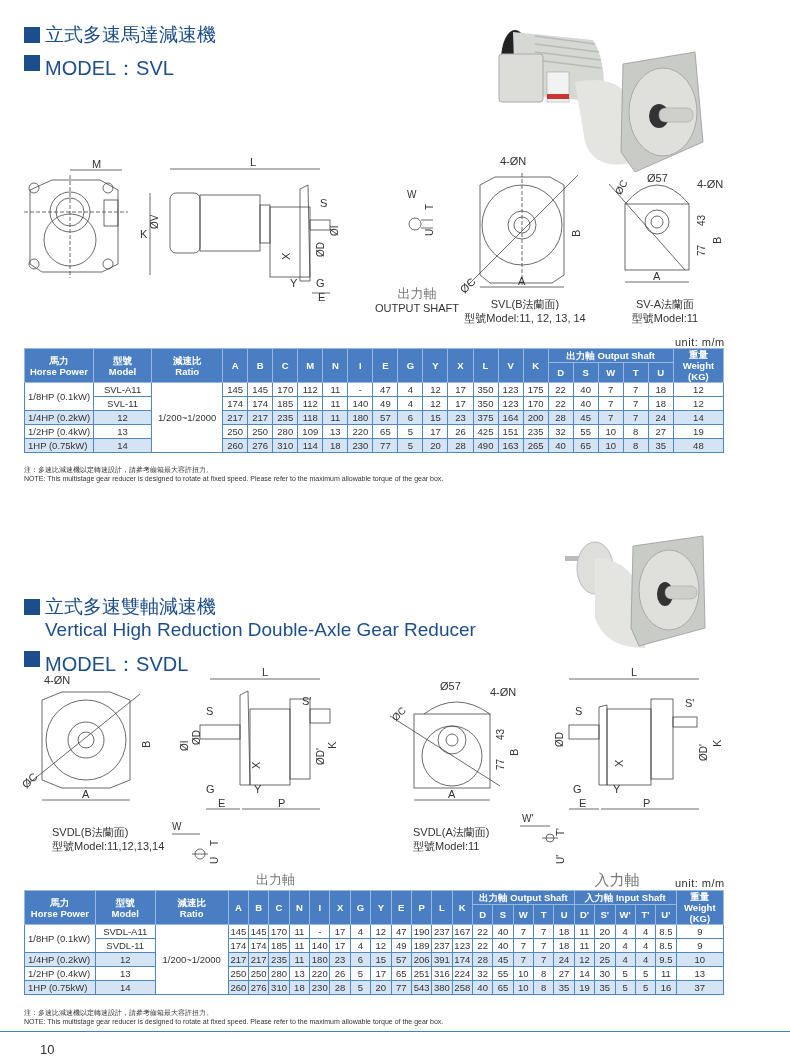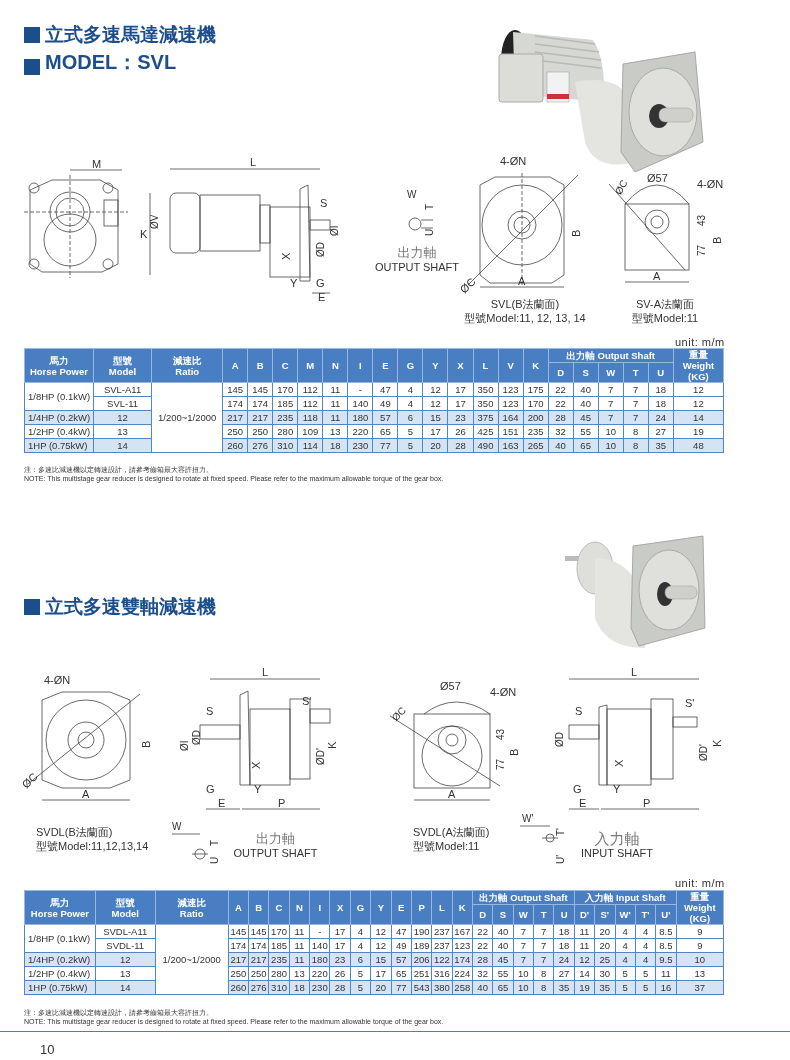--- a/index.html
+++ b/index.html
@@ -1,29 +1,29 @@
 <!DOCTYPE html>
 <html><head>
 <meta charset="utf-8">
 <style>
   * { box-sizing: border-box; margin: 0; padding: 0; }
   html, body { width: 790px; height: 1060px; background: #ffffff; overflow: hidden; }
   body { position: relative; font-family: "Liberation Sans", "DejaVu Sans", sans-serif; color: #222; }
 
-  .section-title { position: absolute; left: 24px; color: #1d4e8c; font-weight: bold; }
+  .section-title { position: absolute; left: 24px; color: #1d4e8c; font-weight: normal; }
   .title-zh { font-size: 19px; line-height: 22px; display: flex; align-items: center; }
   .title-en { font-size: 19px; line-height: 24px; margin-left: 21px; }
-  .model { font-size: 20px; line-height: 26px; margin-top: 3px; display: flex; align-items: flex-end; }
+  .model { font-size: 20px; line-height: 26px; margin-top: 9px; display: flex; align-items: flex-start; }
   .sq { display: inline-block; width: 16px; height: 16px; background: #1d4e8c; margin-right: 5px; }
 
   .photo { position: absolute; }
   .drawing { position: absolute; }
   .drawing svg { display: block; }
   .dlabel { position: absolute; font-size: 11px; color: #333; line-height: 14px; text-align: center; }
-  .dlabel .zh { color: #777; }
+  .dlabel .zh { color: #777; margin-top: 41px; }
 
   .unit { position: absolute; font-size: 11px; color: #333; letter-spacing: 0.5px; text-align: right; }
 
   table.spec { position: absolute; left: 24px; border-collapse: collapse; font-size: 9.5px; table-layout: fixed; }
   table.spec th { background: #4a7ec2; color: #fff; font-weight: bold; border: 1px solid #9ab8df; text-align: center; padding: 0; line-height: 11px; }
   table.spec td { border: 1px solid #4f86c6; text-align: center; height: 14px; padding: 0; color: #333; white-space: nowrap; }
   table.spec tr.alt td.v { background: #d5e4f4; }
   table.spec td.hp { text-align: left; padding-left: 3px; }
 
   .notes { position: absolute; left: 24px; font-size: 7px; line-height: 9px; color: #333; }
@@ -326,20 +326,25 @@
 <div class="notes" style="top:465px;">
   <div>注：多速比減速機以定轉速設計，請參考齒箱最大容許扭力。</div>
   <div>NOTE: This multistage gear reducer is designed to rotate at fixed speed.  Please refer to the maximum allowable torque of the gear box.</div>
 </div>
 
 <div class="section-title" style="top:596px;">
   <div class="title-zh">
       <span class="sq"></span>
       <span>立式多速雙軸減速機</span>
     </div>
+  <div class="title-en">Vertical High Reduction Double-Axle Gear Reducer</div>
+  <div class="model">
+      <span class="sq"></span>
+      <span>MODEL：SVDL</span>
+    </div>
 </div>
 
 <div class="photo" style="left:565px; top:528px; width:150px; height:130px;">
   <svg width="150" height="130" viewBox="0 0 150 130">
     <rect x="0" y="28" width="16" height="5" fill="#bbb"></rect>
     <ellipse cx="30" cy="40" rx="18" ry="26" fill="#dedfda" stroke="#bbb"></ellipse>
     <path d="M30 30 Q70 30 80 80 L80 120 Q40 120 30 90 Z" fill="#e4e5e0"></path>
     <path d="M68 18 L138 8 L140 100 L74 118 L66 100 Z" fill="#c9cbc6" stroke="#999" stroke-width="0.8"></path>
     <ellipse cx="104" cy="62" rx="30" ry="40" fill="#dfe0db" stroke="#aaa"></ellipse>
     <ellipse cx="100" cy="66" rx="8" ry="12" fill="#333"></ellipse>
@@ -354,21 +359,21 @@
     <circle cx="64" cy="68" r="40"></circle>
       <circle cx="64" cy="68" r="18"></circle>
       <circle cx="64" cy="68" r="8"></circle>
     <line x1="6" y1="112" x2="118" y2="22"></line>
     <line x1="20" y1="128" x2="108" y2="128"></line>
       <text x="60" y="126" font-size="11" fill="#333" stroke="none">A</text>
     <text x="124" y="72" font-size="11" fill="#333" stroke="none" transform="rotate(-90 128 72)">B</text>
     <text x="0" y="114" font-size="11" fill="#333" stroke="none" transform="rotate(-45 6 110)">ØC</text>
   </svg>
 </div>
-<div class="dlabel" style="left:36px; top:825px; width:120px; text-align:left;">
+<div class="dlabel" style="left:52px; top:825px; width:120px; text-align:left;">
   <div>SVDL(B法蘭面)</div>
   <div>型號Model:11,12,13,14</div>
 </div>
 
 <div class="drawing" style="left:170px; top:665px;">
   <svg width="170" height="150" viewBox="0 0 170 150" fill="none" stroke="#444" stroke-width="0.8" font-family="Liberation Sans, sans-serif">
     <line x1="40" y1="14" x2="150" y2="14"></line>
       <text x="92" y="11" font-size="11" fill="#333" stroke="none">L</text>
     <rect x="30" y="60" width="40" height="14"></rect>
     <path d="M70 30 L78 26 L80 120 L70 120 Z"></path>
@@ -574,21 +579,21 @@
         <td class="v">217</td>
         <td class="v">217</td>
         <td class="v">235</td>
         <td class="v">11</td>
         <td class="v">180</td>
         <td class="v">23</td>
         <td class="v">6</td>
         <td class="v">15</td>
         <td class="v">57</td>
         <td class="v">206</td>
-        <td class="v">122</td>
+        <td class="v">391</td>
         <td class="v">174</td>
         <td class="v">28</td>
         <td class="v">45</td>
         <td class="v">7</td>
         <td class="v">7</td>
         <td class="v">24</td>
         <td class="v">12</td>
         <td class="v">25</td>
         <td class="v">4</td>
         <td class="v">4</td>

